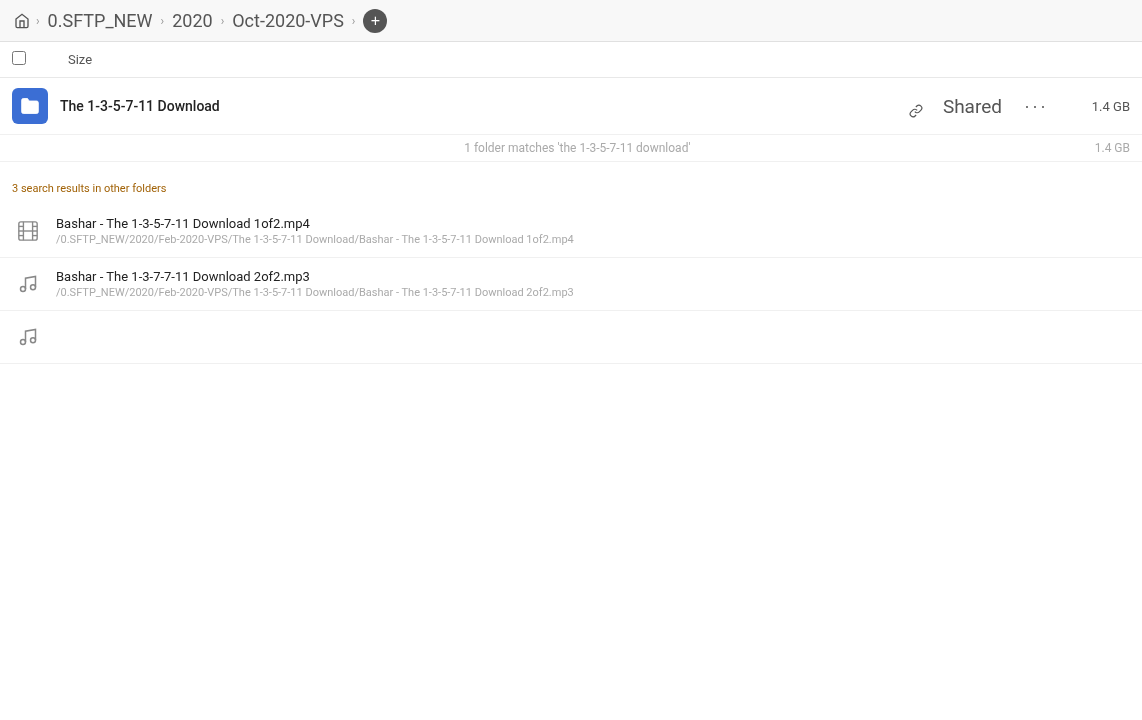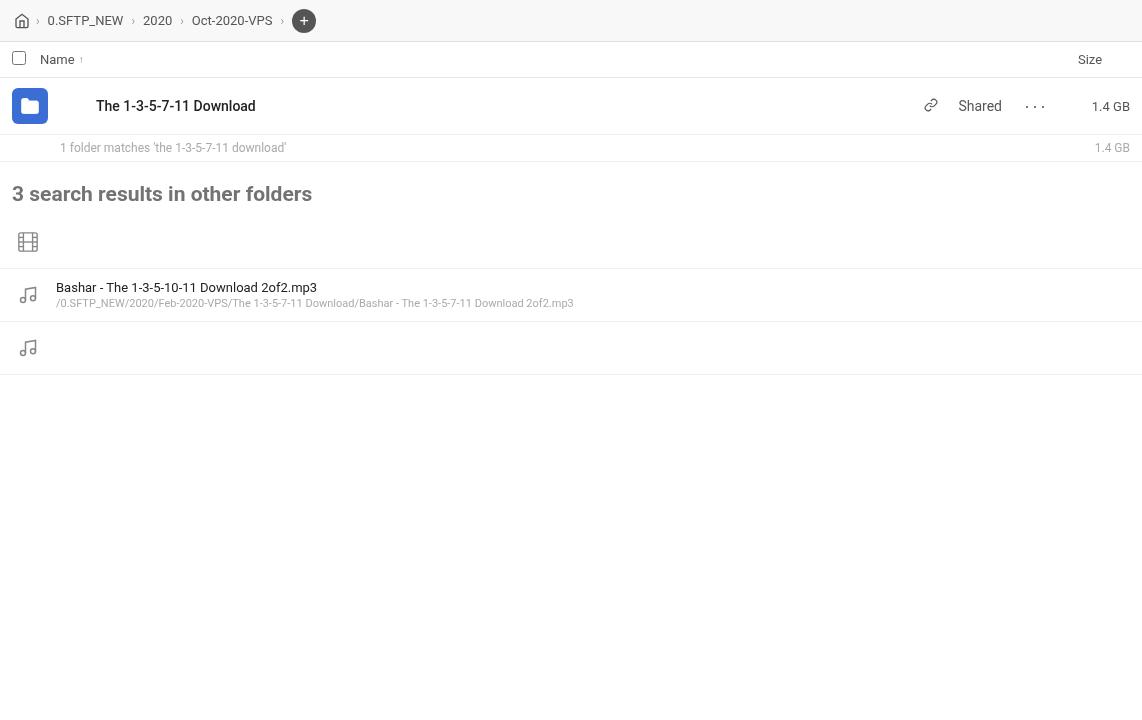--- a/index.html
+++ b/index.html
@@ -44,21 +44,21 @@
       color: #555;
     }
 
     .breadcrumb-separator {
       color: #999;
       font-size: 12px;
     }
 
     .breadcrumb-item {
       color: #555;
-      font-size: 13px;
+      font-size: 18px;
       cursor: pointer;
       padding: 2px 4px;
       border-radius: 3px;
       text-align: center;
     }
 
     .breadcrumb-add {
       width: 24px;
       height: 24px;
       border-radius: 50%;
@@ -123,29 +123,28 @@
       justify-content: center;
       margin-right: 12px;
       flex-shrink: 0;
     }
 
     .result-name {
       flex: 1;
       font-size: 14px;
       color: #222;
       font-weight: 500;
-      margin-left: 36px;
     }
 
     .shared-badge {
       display: flex;
-      align-items: flex-start;
+      align-items: flex-end;
       gap: 20px;
       color: #555;
-      font-size: 14px;
+      font-size: 19px;
       margin-right: 16px;
     }
 
     .more-btn {
       background: none;
       border: none;
       cursor: pointer;
       color: #666;
       font-size: 18px;
       padding: 2px 6px;
@@ -159,35 +158,36 @@
       color: #555;
       width: 60px;
       text-align: right;
     }
 
     .match-hint {
       font-size: 12px;
       color: #aaa;
       padding: 6px 12px 6px 60px;
       border-bottom: 1px solid #f0f0f0;
+      text-align: center;
     }
 
     .match-hint-size {
       float: right;
       color: #aaa;
       font-size: 12px;
       padding-right: 0;
     }
 
     
     .section-header {
       padding: 20px 12px 10px 12px;
-      font-size: 21px;
-      color: #737373;
-      font-weight: 700;
+      font-size: 11px;
+      color: #a16207;
+      font-weight: 400;
     }
 
     
     .other-result {
       display: flex;
       align-items: center;
       padding: 10px 12px;
       border-bottom: 1px solid #f0f0f0;
       cursor: pointer;
     }
@@ -243,24 +243,20 @@
     <span class="breadcrumb-item">Oct-2020-VPS</span>
     <span class="breadcrumb-separator">›</span>
     <button class="breadcrumb-add">+</button>
   </div>
 </div>
 
 <div class="col-header">
   <div class="col-header-checkbox">
     <input type="checkbox" style="width: 14px; height: 14px;">
   </div>
-  <div class="col-header-name">
-    <span>Name</span>
-    <span class="sort-arrow">↑</span>
-  </div>
   <div class="col-header-size">Size</div>
 </div>
 
 <div class="result-row">
   <div class="folder-icon-container">
     <svg width="20" height="20" viewBox="0 0 24 24" fill="white" stroke="white" stroke-width="1">
       <path d="M22 19a2 2 0 0 1-2 2H4a2 2 0 0 1-2-2V5a2 2 0 0 1 2-2h5l2 3h9a2 2 0 0 1 2 2z"></path>
 
     </svg>
   </div>
@@ -290,31 +286,35 @@
       <rect x="2" y="2" width="20" height="20" rx="2.18" ry="2.18"></rect>
       <line x1="7" y1="2" x2="7" y2="22"></line>
       <line x1="17" y1="2" x2="17" y2="22"></line>
       <line x1="2" y1="12" x2="22" y2="12"></line>
       <line x1="2" y1="7" x2="7" y2="7"></line>
       <line x1="2" y1="17" x2="7" y2="17"></line>
       <line x1="17" y1="17" x2="22" y2="17"></line>
       <line x1="17" y1="7" x2="22" y2="7"></line>
     </svg>
       </div>
+    <div class="other-result-info">
+      <div class="other-result-name">Bashar - The 1-3-5-7-11 Download 1of2.mp4</div>
+      <div class="other-result-path">/0.SFTP_NEW/2020/Feb-2020-VPS/The 1-3-5-7-11 Download/Bashar - The 1-3-5-7-11 Download 1of2.mp4</div>
+    </div>
   </div>
     <div class="other-result">
     <div class="file-icon">
         <svg width="20" height="20" viewBox="0 0 24 24" fill="none" stroke="#888" stroke-width="1.8">
       <path d="M9 18V5l12-2v13"></path>
       <circle cx="6" cy="18" r="3"></circle>
       <circle cx="18" cy="16" r="3"></circle>
     </svg>
       </div>
     <div class="other-result-info">
-      <div class="other-result-name">Bashar - The 1-3-5-10-11 Download 2of2.mp3</div>
+      <div class="other-result-name">Bashar - The 1-3-7-7-11 Download 2of2.mp3</div>
       <div class="other-result-path">/0.SFTP_NEW/2020/Feb-2020-VPS/The 1-3-5-7-11 Download/Bashar - The 1-3-5-7-11 Download 2of2.mp3</div>
     </div>
   </div>
     <div class="other-result">
     <div class="file-icon">
         <svg width="20" height="20" viewBox="0 0 24 24" fill="none" stroke="#888" stroke-width="1.8">
       <path d="M9 18V5l12-2v13"></path>
       <circle cx="6" cy="18" r="3"></circle>
       <circle cx="18" cy="16" r="3"></circle>
     </svg>

